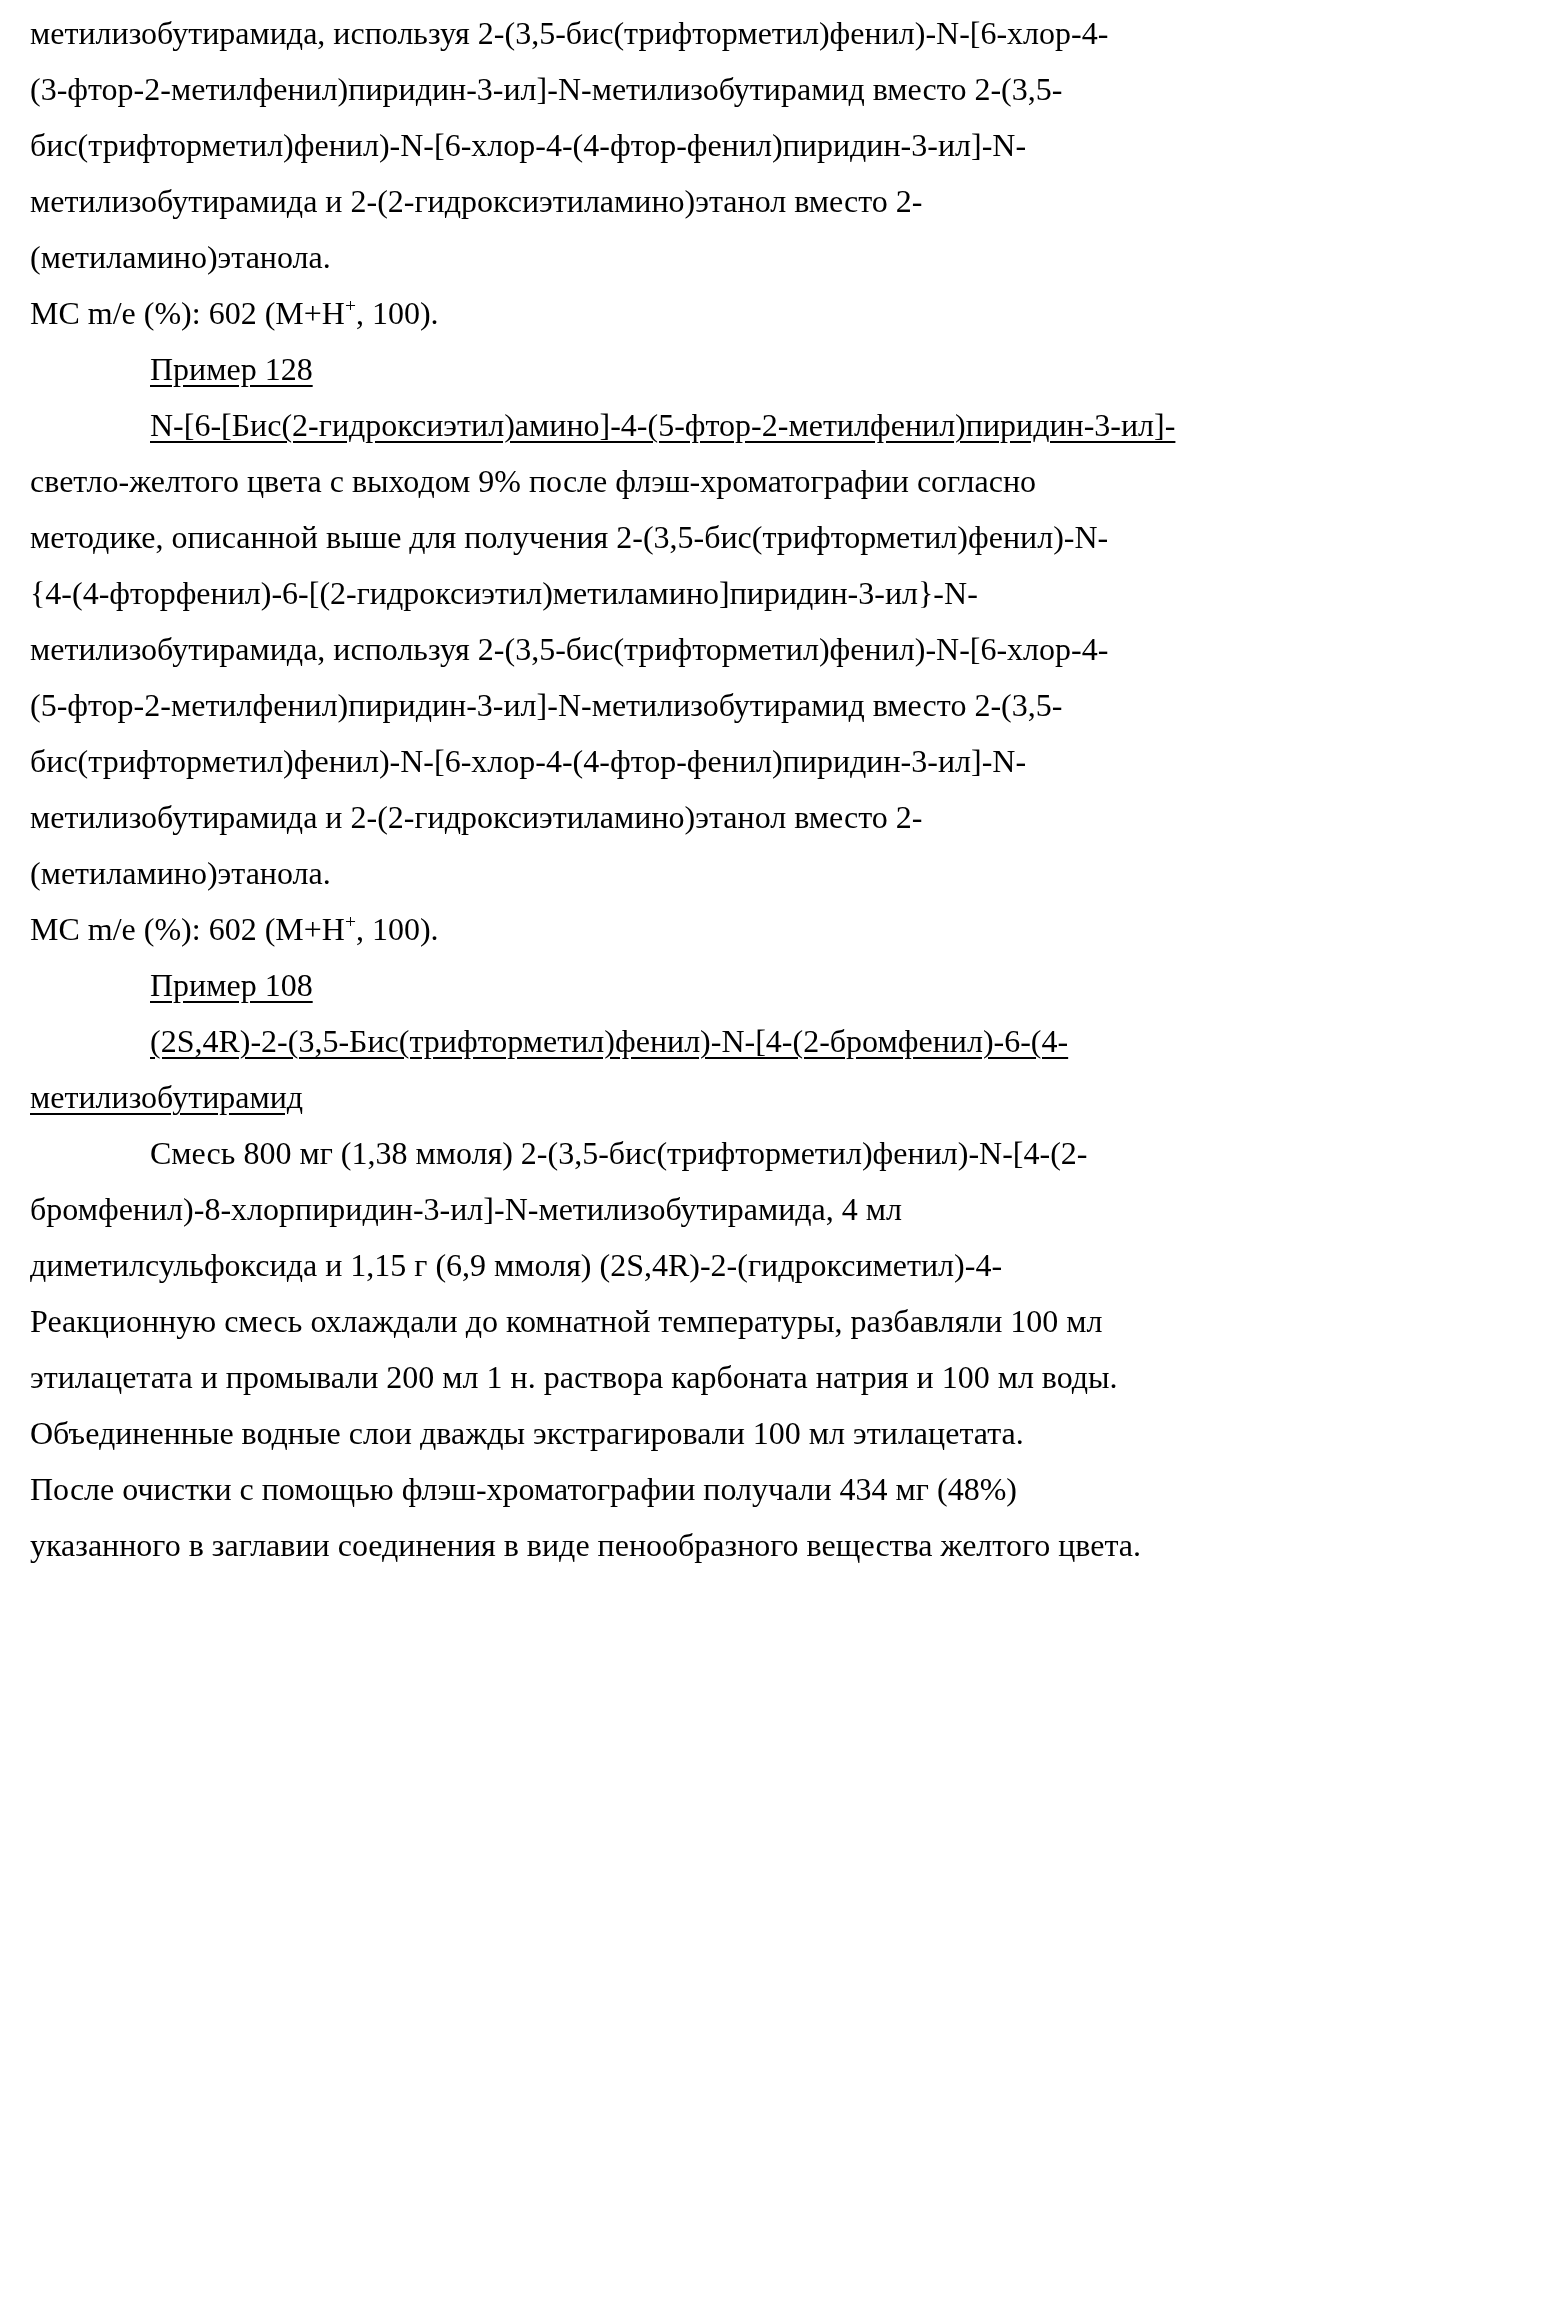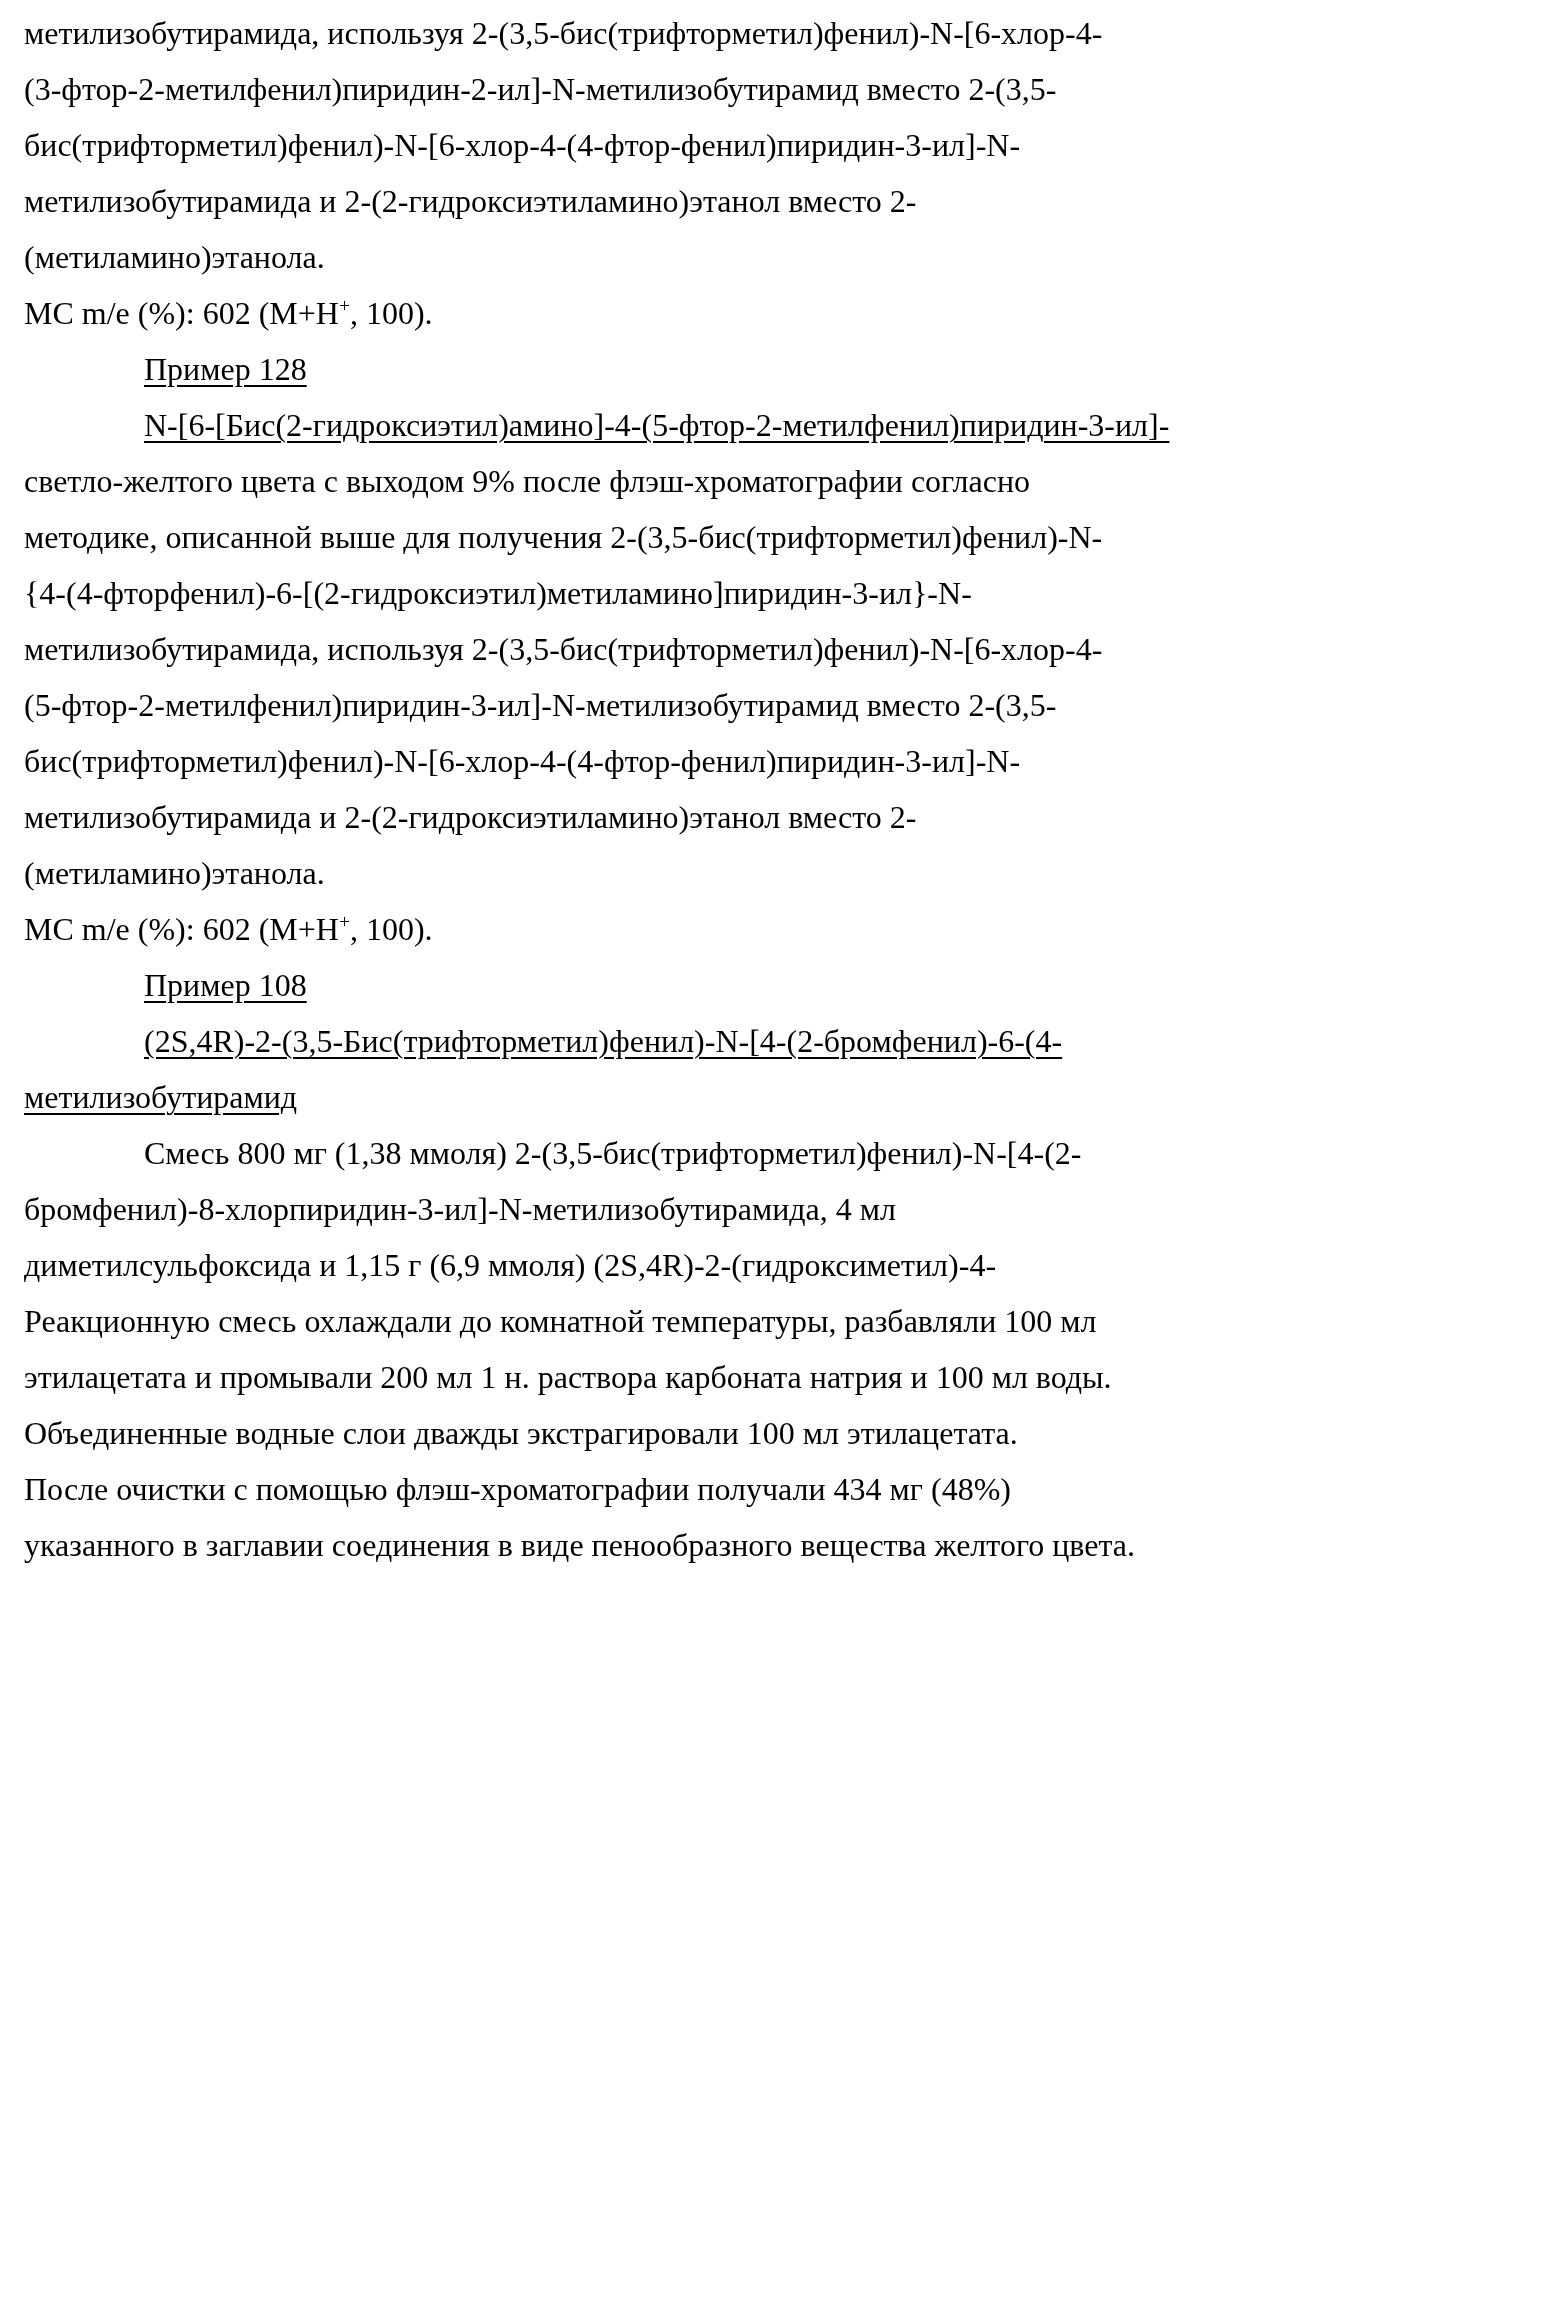--- a/index.html
+++ b/index.html
@@ -1,33 +1,33 @@
 <!DOCTYPE html>
 <html style="font-size:13px"><head>
 <meta charset="utf-8">
 <style>
   html, body { margin: 0; padding: 0; background: #ffffff; }
   body { width: 1563px; height: 2319px; position: relative; overflow: hidden; }
   .page {
-    position: absolute; left: 24px; top: 4.9px; width: 1525px;
+    position: absolute; left: 30px; top: 4.9px; width: 1525px;
     font-family: "Liberation Serif", serif;
     font-size: 32px; color: #000; line-height: 56px;
   }
   .ln { display: block; white-space: nowrap; height: 56px; }
   .ind { padding-left: 120px; }
   .u { text-decoration: underline; text-underline-offset: 4.9px; text-decoration-thickness: 2.4px; }
   sup { font-size: 19.5px; line-height: 0; }
 </style>
 </head>
 <body>
 
 <div class="page">
 
   <span class="ln">метилизобутирамида, используя 2-(3,5-бис(трифторметил)фенил)-N-[6-хлор-4-</span>
-  <span class="ln">(3-фтор-2-метилфенил)пиридин-2-ил]-N-метилизобутирамид вместо 2-(3,5-</span>
+  <span class="ln">(3-фтор-2-метилфенил)пиридин-3-ил]-N-метилизобутирамид вместо 2-(3,5-</span>
   <span class="ln">бис(трифторметил)фенил)-N-[6-хлор-4-(4-фтор-фенил)пиридин-3-ил]-N-</span>
   <span class="ln">метилизобутирамида и 2-(2-гидроксиэтиламино)этанол вместо 2-</span>
   <span class="ln">(метиламино)этанола.</span>
 
   <span class="ln"><span>МС m/e (%): 602 (M+H</span><sup>+</sup><span>, 100).</span></span>
 
   <span class="ln ind"><span class="u">Пример 128</span></span>
 
   <span class="ln ind"><span class="u">N-[6-[Бис(2-гидроксиэтил)амино]-4-(5-фтор-2-метилфенил)пиридин-3-ил]-</span></span>
 

